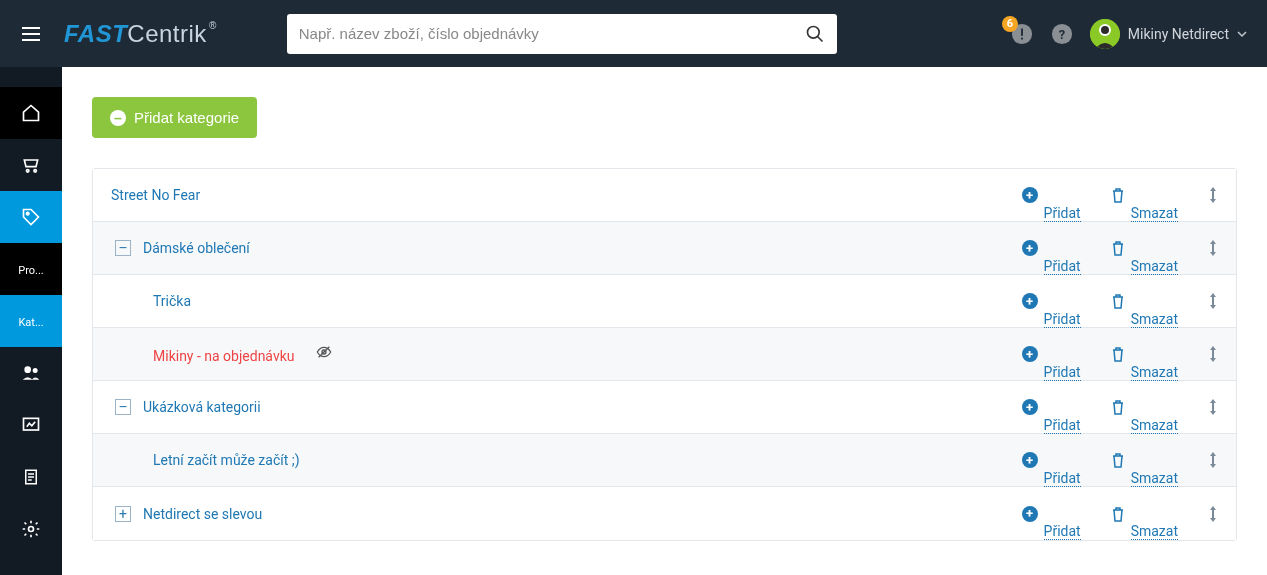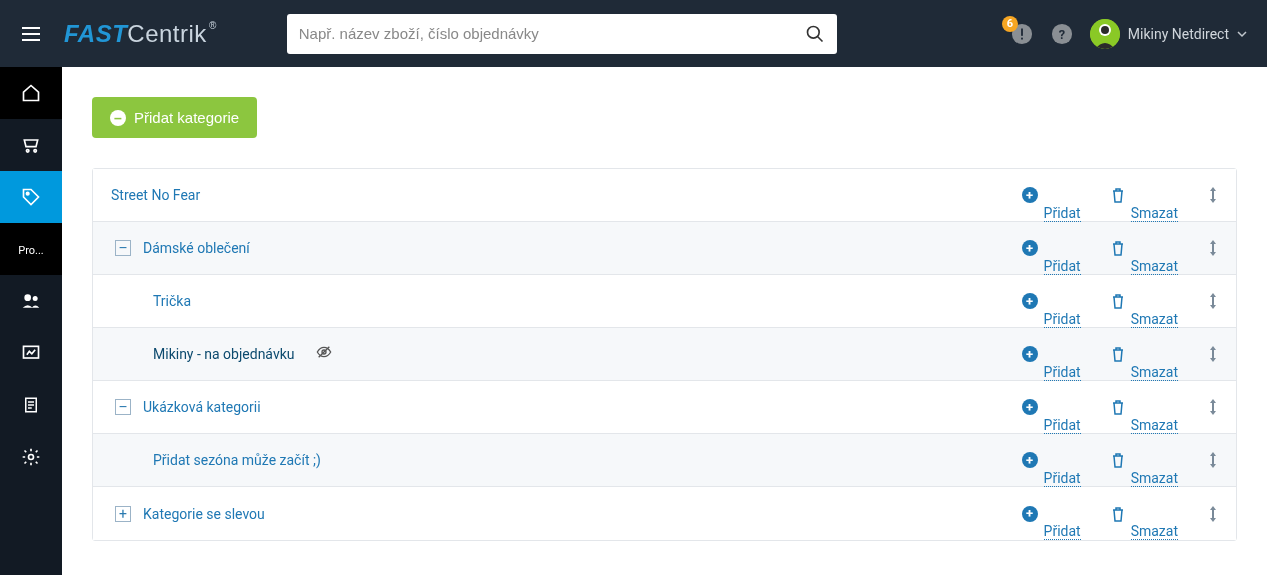--- a/index.html
+++ b/index.html
@@ -100,20 +100,21 @@
   }
 
   
   .body-wrap { display:flex; height: calc(575px - 67px); }
 
   .sidebar {
     width: 62px;
     background: #121a24;
     display:flex;
     flex-direction:column;
+    justify-content:center;
   }
   .side-item {
     height: 52px;
     display:flex;
     flex-direction:column;
     align-items:center;
     justify-content:center;
     cursor:pointer;
     position:relative;
     color:#fff;
@@ -172,23 +173,23 @@
   .tree-row:last-child { border-bottom:none; }
   .row-left { display:flex; align-items:center; gap:12px; flex:1; }
   .expander {
     width:16px;height:16px;border:1px solid #9bb3c7;
     display:flex;align-items:center;justify-content:center;
     color:#2a7ab0;font-size:14px;line-height:1;cursor:pointer;
     flex-shrink:0;
   }
   .indent-0 { padding-left: 0; }
   .indent-1 { padding-left: 4px; }
-  .indent-2 { padding-left: 42px; }
+  .indent-2 { padding-left: 42px; align-items: flex-end; }
   .cat-link { color:#1f78b4; font-size:14px; text-decoration:none; cursor:pointer; }
-  .cat-link.dim { color:#0c4a6e; }
+  .cat-link.dim { color:#ef4444; }
   .hidden-icon { color:#555; margin-left:10px; }
   .row-actions { display:flex; align-items:center; gap:30px; }
   .row-action {
     display:flex; align-items:center; gap:6px;
     color:#1f78b4; font-size:14px; cursor:pointer;
   }
   .row-action .dotlink { border-bottom:1px dotted #1f78b4;margin-top:36px; }
   .circle-plus {
     width:16px;height:16px;border-radius:50%;background:#1f78b4;color:#fff;
     display:flex;align-items:center;justify-content:center;font-weight:bold;font-size:13px;line-height:1;
@@ -273,20 +274,23 @@
     </div>
     <div class="side-item active-blue">
       <svg width="20" height="20" viewBox="0 0 24 24" fill="none" stroke="#fff" stroke-width="2">
           <path d="M3 3 H12 L21 12 L12 21 L3 12 Z"></path>
           <circle cx="8" cy="8" r="1.5" fill="#fff"></circle>
         </svg>
     </div>
     <div class="side-item dark">
       <span class="side-label">Pro...</span>
     </div>
+    <div class="side-item active-blue">
+      <span class="side-label">Kat...</span>
+    </div>
     <div class="side-item">
       <svg width="20" height="20" viewBox="0 0 24 24" fill="#fff">
           <circle cx="8" cy="8" r="4"></circle>
           <circle cx="17" cy="9" r="3"></circle>
           <path d="M2 20 Q8 14 14 20 Z"></path>
           <path d="M13 20 Q17 15 22 20 Z"></path>
         </svg>
     </div>
     <div class="side-item">
       <svg width="20" height="20" viewBox="0 0 24 24" fill="none" stroke="#fff" stroke-width="2">
@@ -449,21 +453,21 @@
           <span class="drag">
               <svg width="10" height="16" viewBox="0 0 10 16" fill="#7a8a99">
                 <path d="M5 0 L8 4 H6 V12 H8 L5 16 L2 12 H4 V4 H2 Z"></path>
               </svg>
             </span>
         </div>
       </div>
 
       <div class="tree-row alt">
         <div class="row-left indent-2">
-          <a class="cat-link">Přidat sezóna může začít ;)</a>
+          <a class="cat-link">Letní začít může začít ;)</a>
         </div>
         <div class="row-actions">
           <span class="row-action">
               <span class="circle-plus">+</span>
               <span class="dotlink">Přidat</span>
             </span>
           <span class="row-action">
               <span class="trash">
                 <svg width="14" height="16" viewBox="0 0 14 16" fill="none" stroke="#1f78b4" stroke-width="1.5">
                   <path d="M2 4h10M5 4V2h4v2M3 4l1 11h6l1-11"></path>
@@ -475,21 +479,21 @@
               <svg width="10" height="16" viewBox="0 0 10 16" fill="#7a8a99">
                 <path d="M5 0 L8 4 H6 V12 H8 L5 16 L2 12 H4 V4 H2 Z"></path>
               </svg>
             </span>
         </div>
       </div>
 
       <div class="tree-row">
         <div class="row-left indent-1">
           <span class="expander">+</span>
-          <a class="cat-link">Kategorie se slevou</a>
+          <a class="cat-link">Netdirect se slevou</a>
         </div>
         <div class="row-actions">
           <span class="row-action">
               <span class="circle-plus">+</span>
               <span class="dotlink">Přidat</span>
             </span>
           <span class="row-action">
               <span class="trash">
                 <svg width="14" height="16" viewBox="0 0 14 16" fill="none" stroke="#1f78b4" stroke-width="1.5">
                   <path d="M2 4h10M5 4V2h4v2M3 4l1 11h6l1-11"></path>

